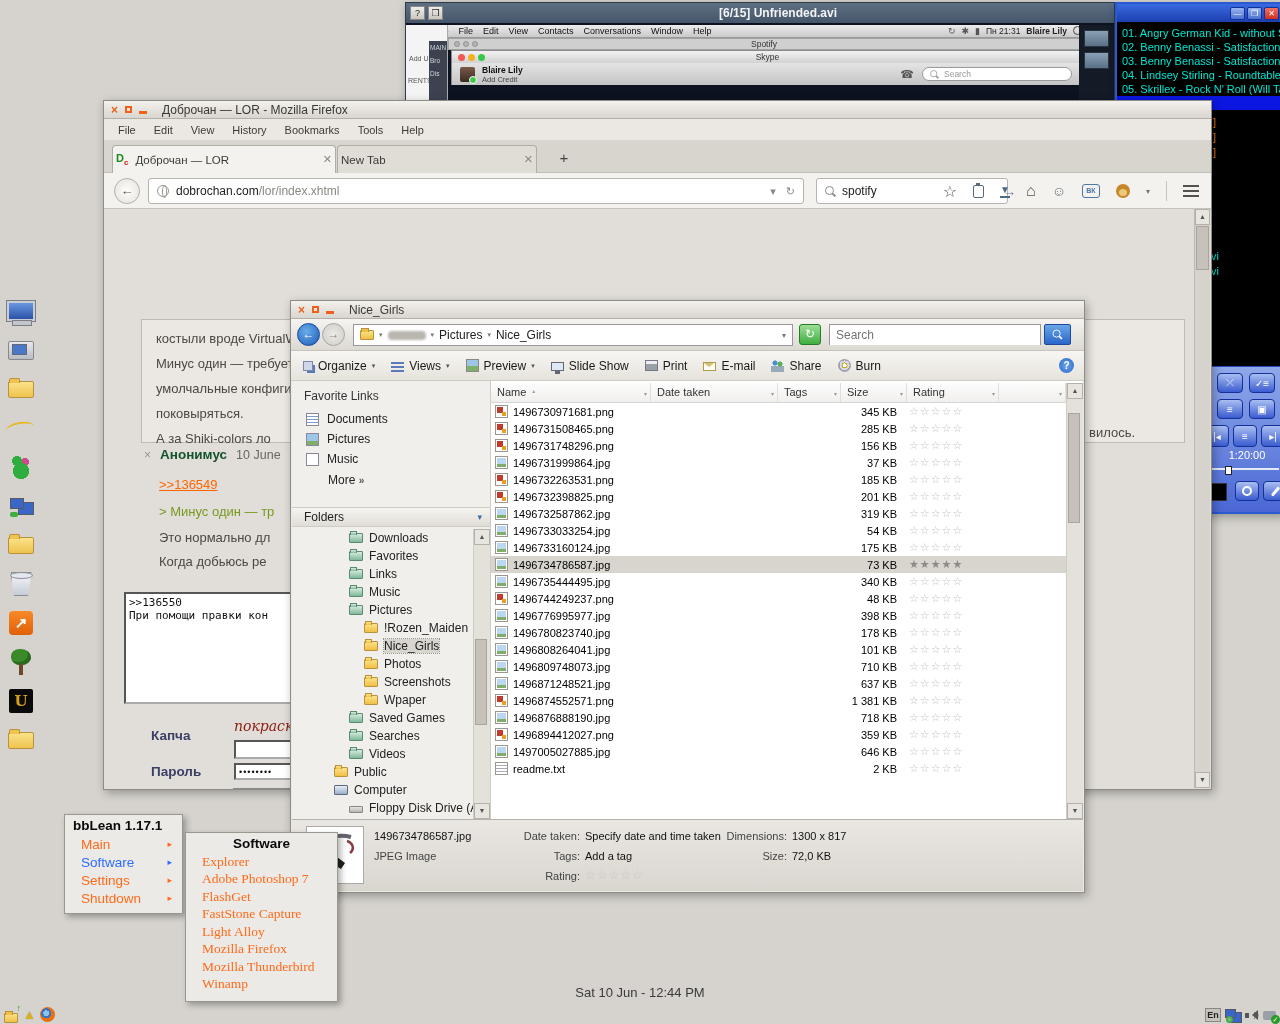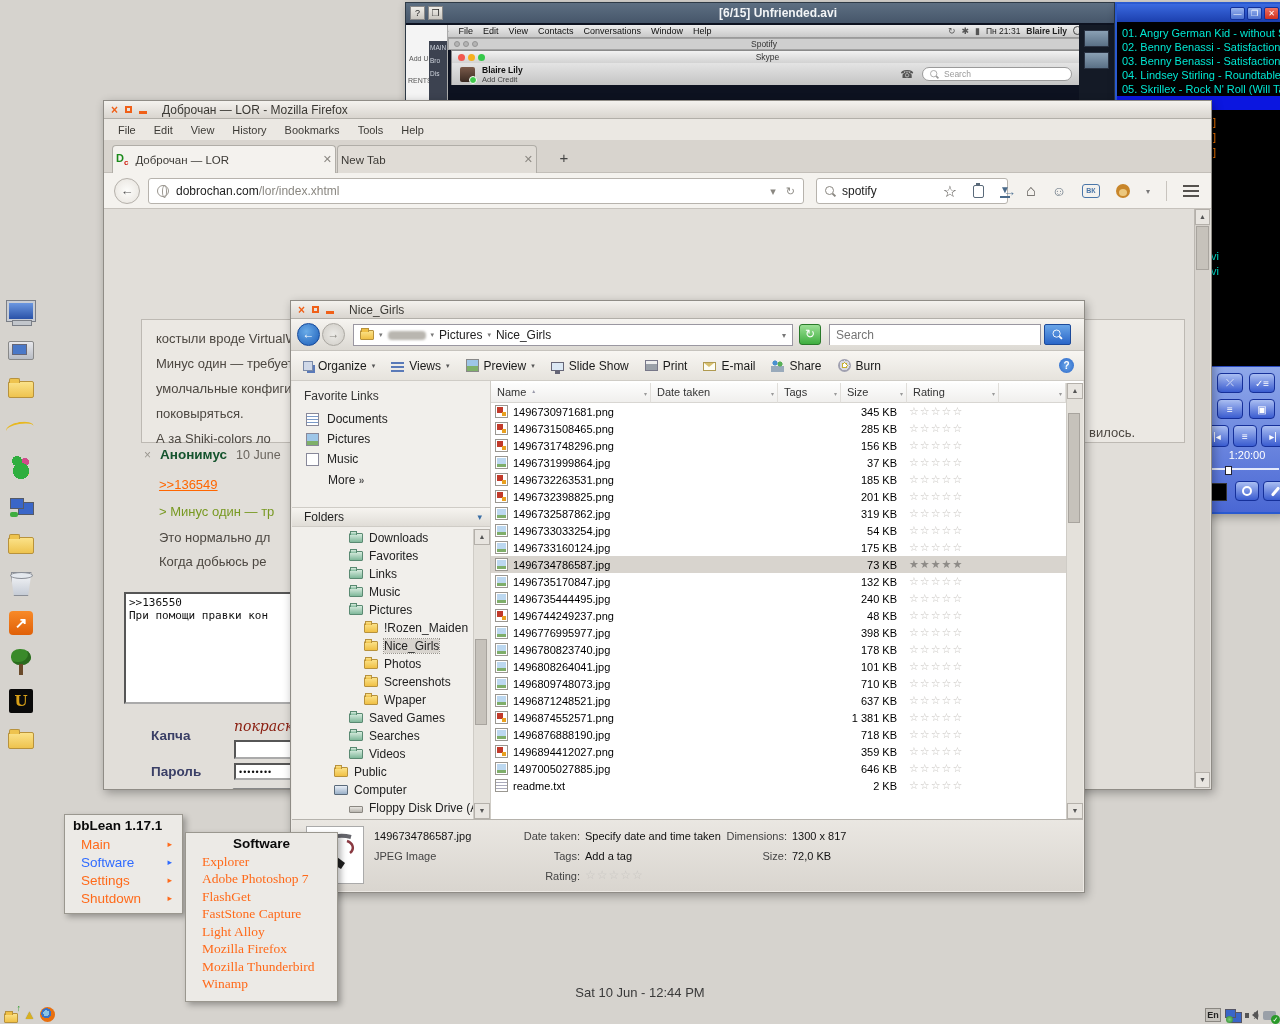--- a/index.html
+++ b/index.html
@@ -757,36 +757,25 @@
           </span>
           <span></span>
           <span></span>
           <span class="sz">73 KB</span>
           <span class="stars"></span>
           <span></span>
         </div>
         <div class="frow t-jpg">
           <span class="nm">
             <span class="fi"></span>
-            <span>1496735170847.jpg</span>
-          </span>
-          <span></span>
-          <span></span>
-          <span class="sz">132 KB</span>
-          <span class="stars"></span>
-          <span></span>
-        </div>
-        <div class="frow t-jpg">
-          <span class="nm">
-            <span class="fi"></span>
             <span>1496735444495.jpg</span>
           </span>
           <span></span>
           <span></span>
-          <span class="sz">240 KB</span>
+          <span class="sz">340 KB</span>
           <span class="stars"></span>
           <span></span>
         </div>
         <div class="frow t-png">
           <span class="nm">
             <span class="fi"></span>
             <span>1496744249237.png</span>
           </span>
           <span></span>
           <span></span>

